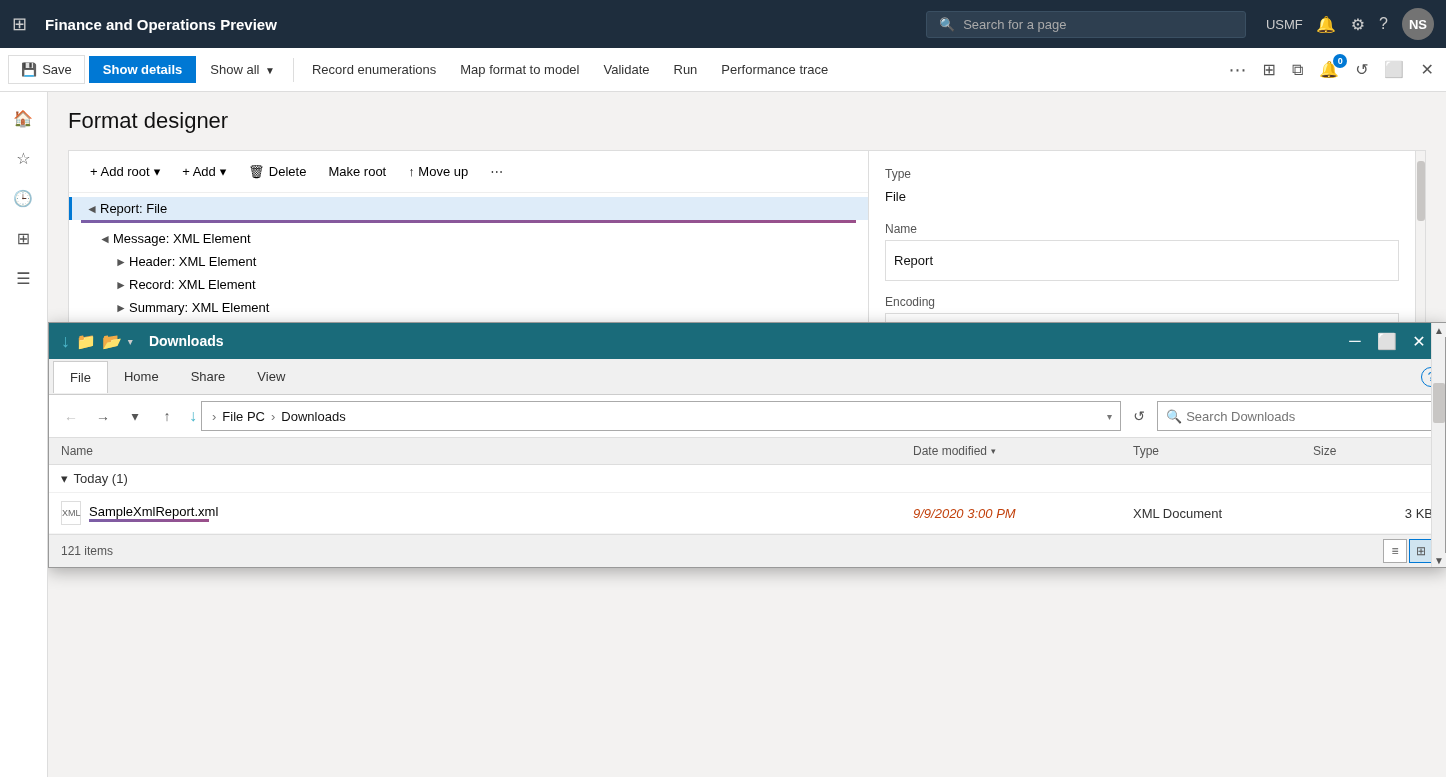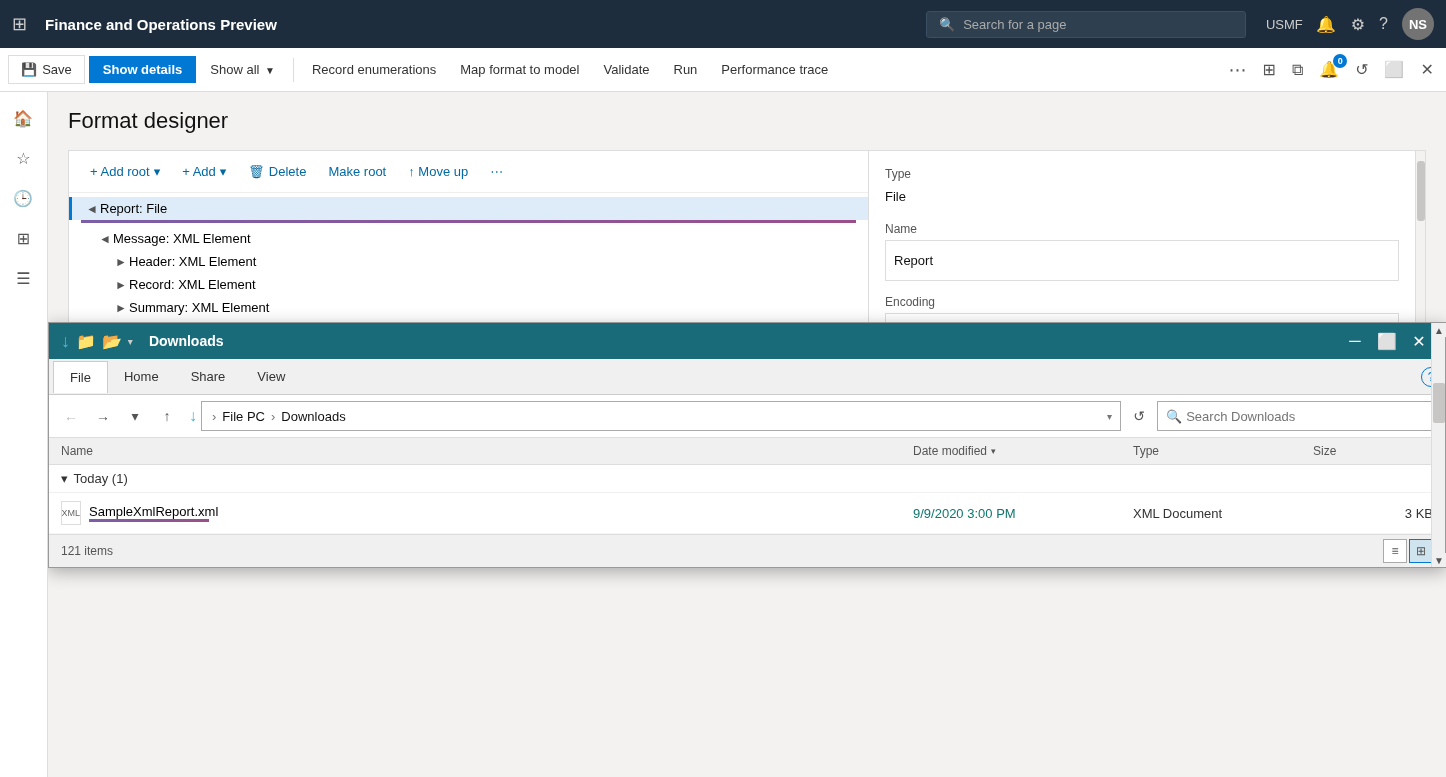--- a/index.html
+++ b/index.html
@@ -142,21 +142,21 @@
     }
     .tree-toolbar {
       display: flex;
       align-items: center;
       gap: 4px;
       padding: 8px 12px;
       border-bottom: 1px solid #eee;
       background: #fff;
     }
     .tree-btn {
-      background: none; border: 1px solid transparent; padding: 4px 8px; cursor: pointer; font-size: 13px; color: #0369a1;
+      background: none; border: 1px solid transparent; padding: 4px 8px; cursor: pointer; font-size: 13px; color: #000000;
       display: flex; align-items: center; gap: 4px;
     }
     .tree-content { padding: 4px 0; }
 
     
     .tree-node { display: flex; align-items: center; padding: 4px 12px; cursor: pointer; }
     .tree-node.selected { background: #deecf9; border-left: 3px solid #0078d4; }
     .tree-node .toggle { width: 16px; text-align: center; color: #555; font-size: 12px; }
     .tree-node .node-label { font-size: 13px; }
     .tree-node.level-0 { padding-left: 12px; }
@@ -323,23 +323,23 @@
     }
     .file-row {
       display: grid;
       grid-template-columns: 1fr 220px 180px 120px;
       padding: 8px 12px;
       border-bottom: 1px solid #f5f5f5;
       align-items: center;
       cursor: pointer;
     }
     .file-row .file-name { display: flex; align-items: center; gap: 8px; font-size: 13px; }
-    .file-icon { width: 20px; height: 24px; background: #fff; border: 1px solid #ddd; display: flex; align-items: center; justify-content: flex-end; font-size: 10px; color: #777; }
+    .file-icon { width: 20px; height: 24px; background: #fff; border: 1px solid #ddd; display: flex; align-items: center; justify-content: flex-start; font-size: 10px; color: #777; }
     .file-underline { height: 3px; background: linear-gradient(to right, #7b5ea7, #9a4f8a); width: 120px; }
-    .file-date { font-size: 13px; color: #0f766e; }
+    .file-date { font-size: 13px; color: #c2410c; font-style: italic; }
     .file-type { font-size: 13px; color: #333; }
     .file-size { font-size: 13px; color: #333; text-align: right; }
 
     .status-bar {
       padding: 4px 12px;
       font-size: 12px;
       color: #555;
       border-top: 1px solid #ddd;
       background: #f0f0f0;
       display: flex;

